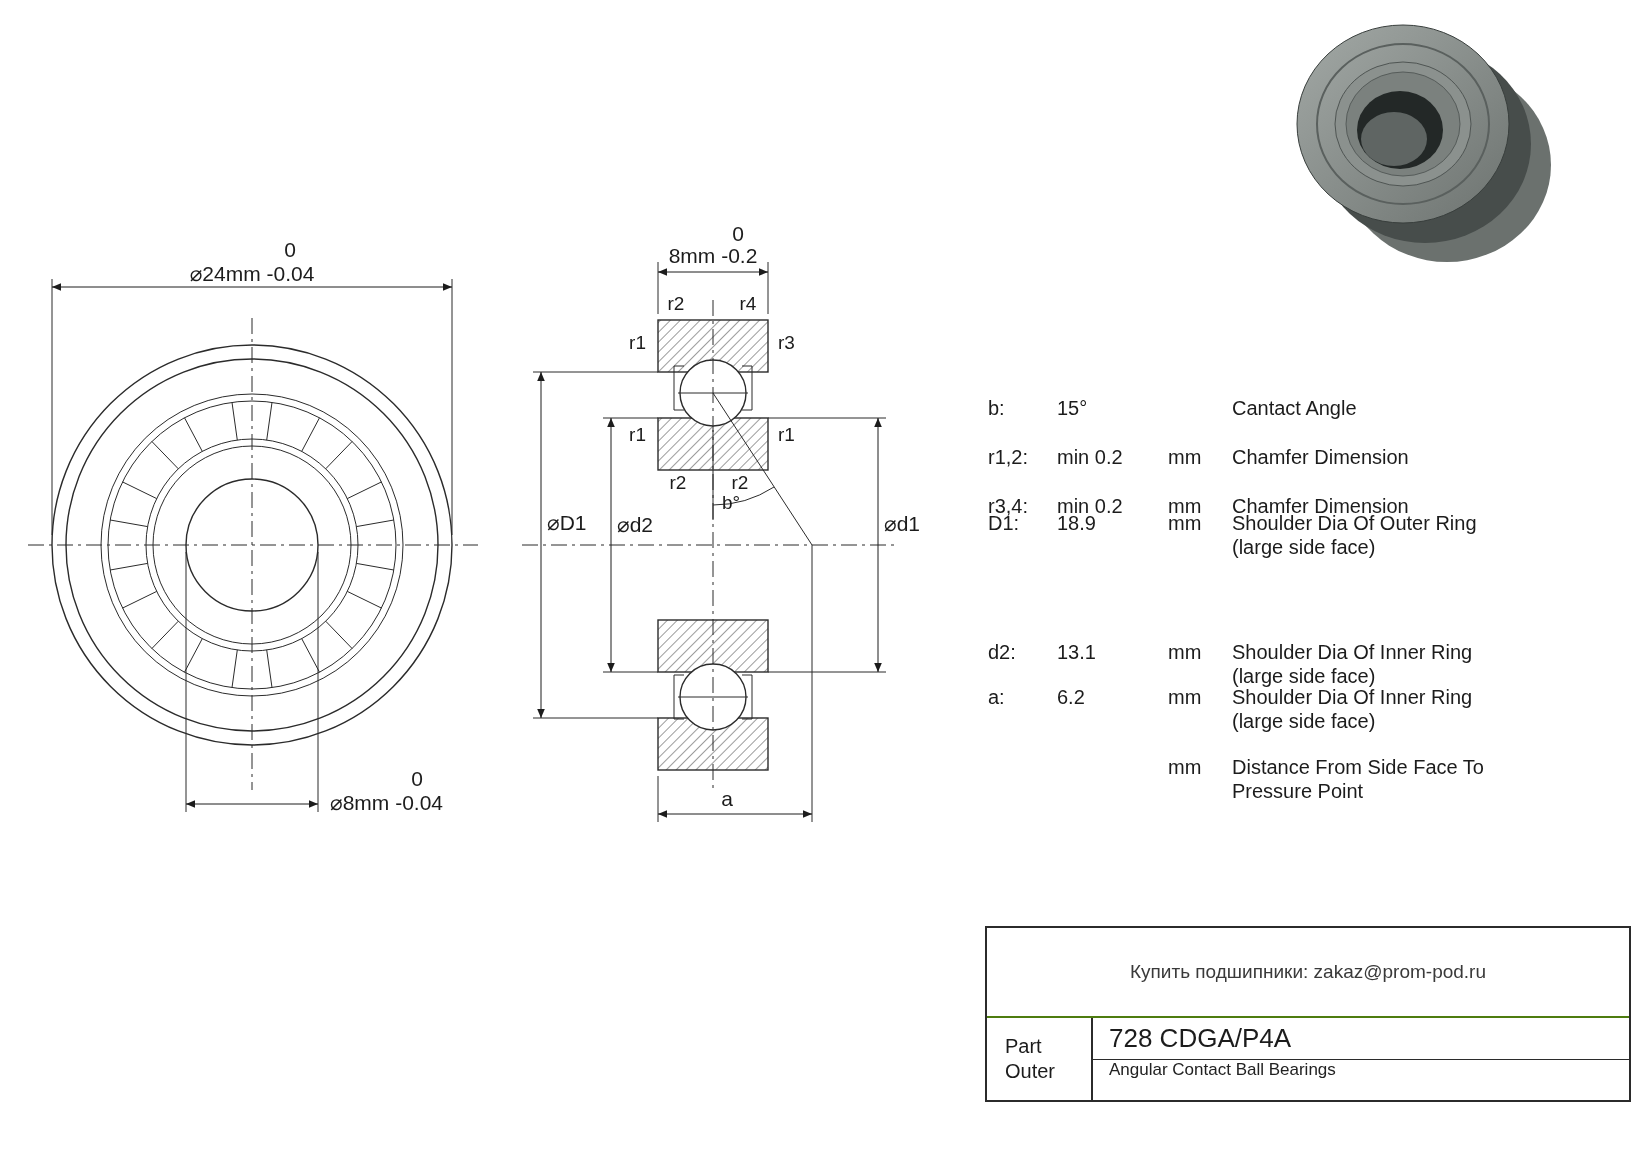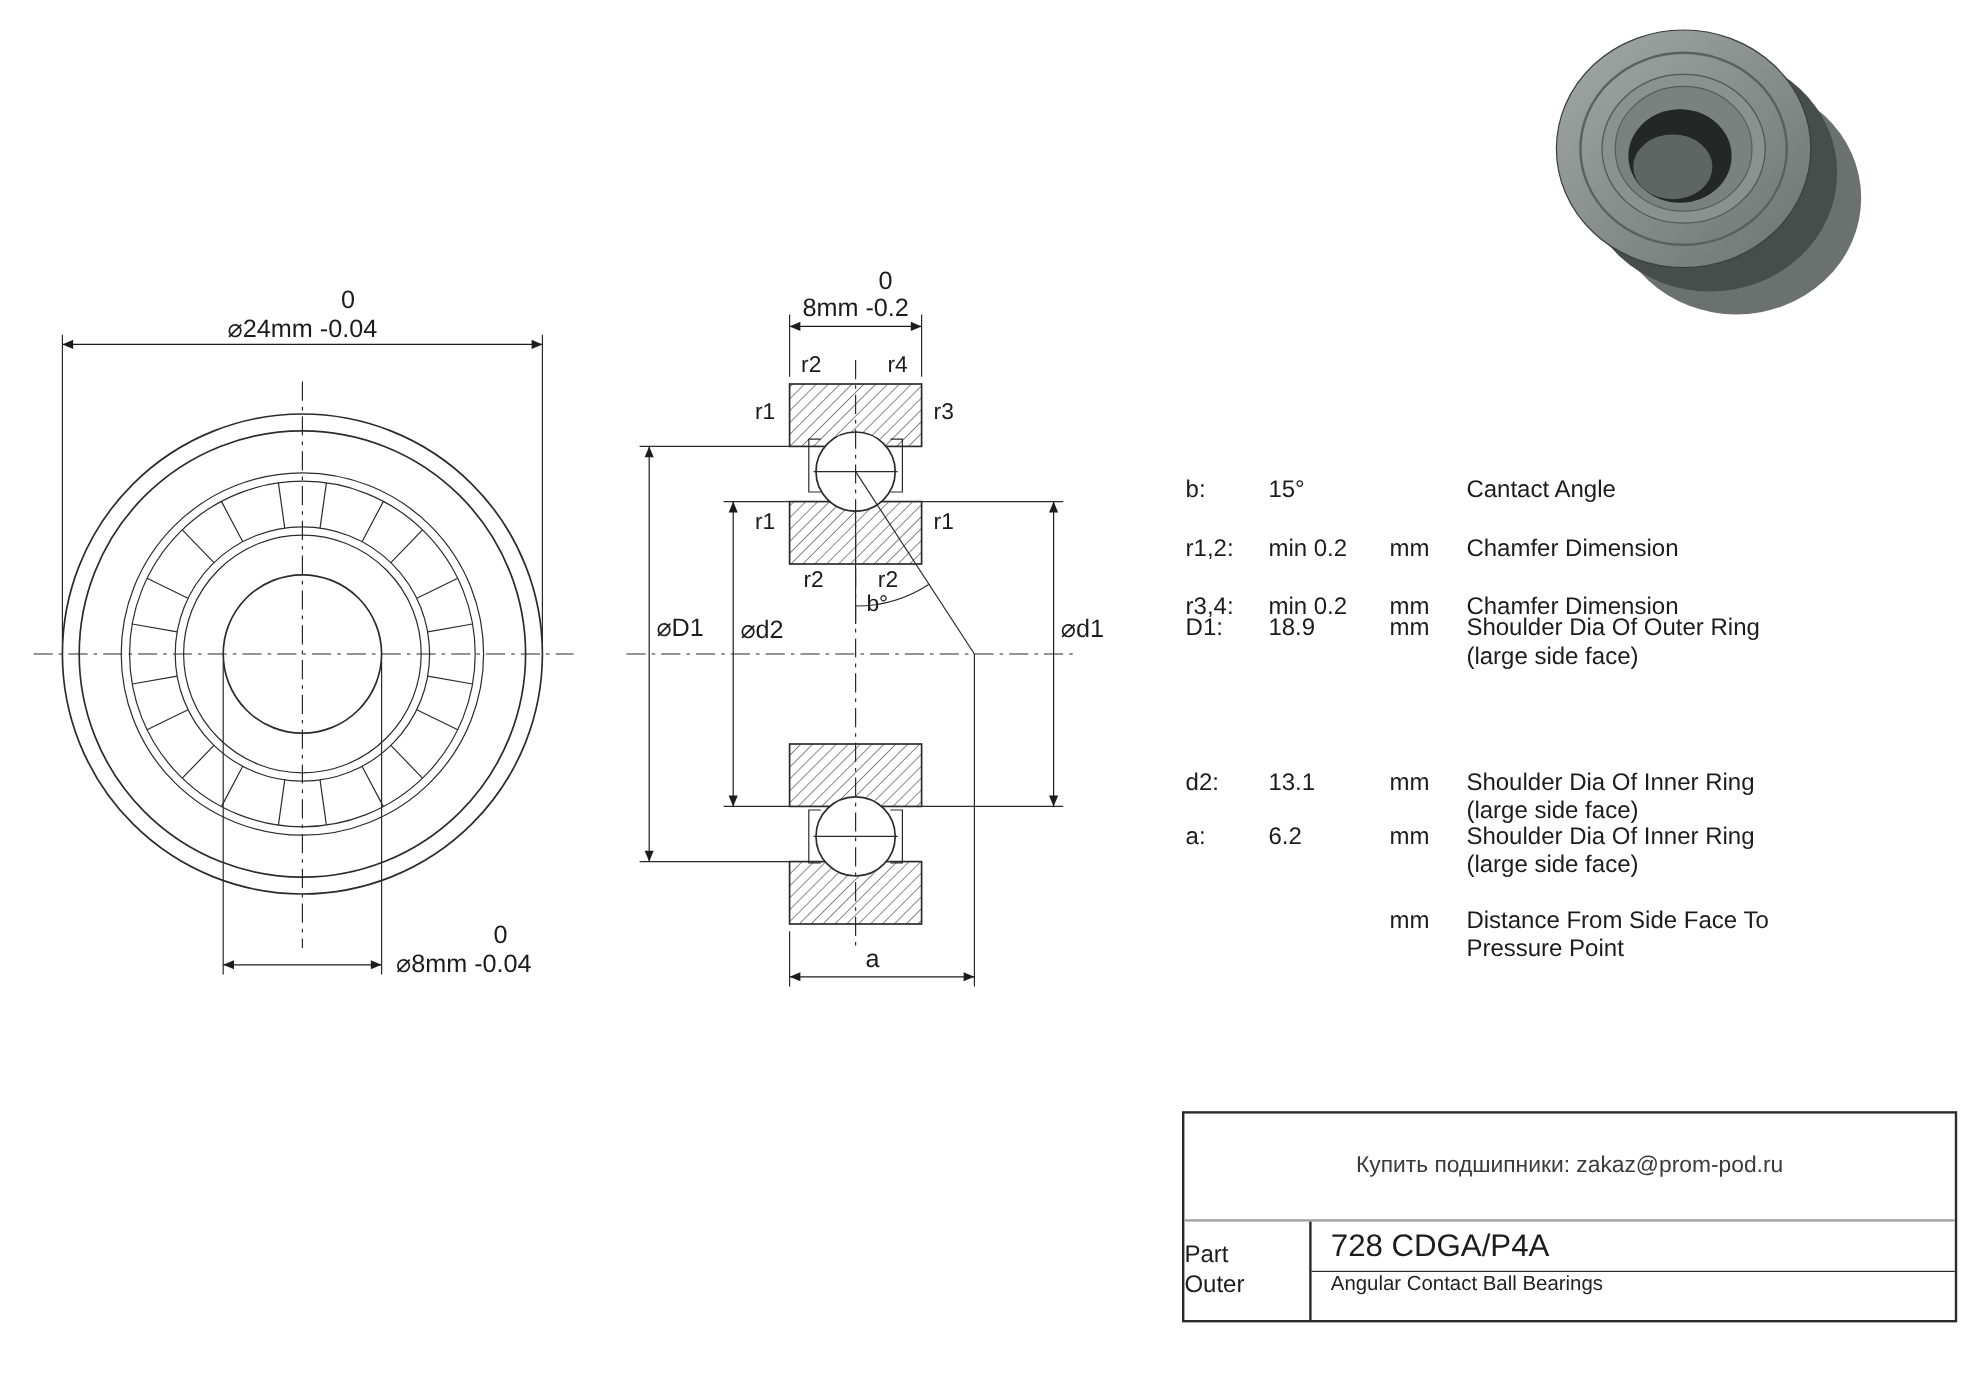--- a/index.html
+++ b/index.html
@@ -13,27 +13,27 @@
   .geothin{stroke:#2b2b2b;stroke-width:1;fill:none;}
   .dim{stroke:#1c1c1c;stroke-width:1;fill:none;marker-start:url(#arr);marker-end:url(#arr);}
   .ext{stroke:#2b2b2b;stroke-width:1;fill:none;}
   .cl{stroke:#2b2b2b;stroke-width:1;fill:none;stroke-dasharray:16 5 3 5;}
   .hatchrect{fill:url(#hatch);stroke:#2b2b2b;stroke-width:1.4;}
   .ball{fill:#ffffff;stroke:#2b2b2b;stroke-width:1.4;}
 
   .spec-row{position:absolute;left:988px;font-size:20px;line-height:24px;display:flex;align-items:flex-start;white-space:nowrap;}
   .c-param{display:inline-block;width:69px;}
   .c-value{display:inline-block;width:101px;}
-  .c-unit{display:inline-block;width:64px;}
+  .c-unit{display:inline-block;width:64px;margin-left:10px;}
   .c-desc .dline{display:block;}
 
   .title-block{position:absolute;left:985px;top:926px;width:646px;height:176px;border:2px solid #2b2b2b;box-sizing:border-box;background:#fff;}
-  .contact-row{height:90px;border-bottom:2px solid #a3a3a3;box-sizing:border-box;display:flex;align-items:center;justify-content:center;font-size:19px;color:#3a3a3a;}
+  .contact-row{height:90px;border-bottom:2px solid #4d7c0f;box-sizing:border-box;display:flex;align-items:center;justify-content:center;font-size:19px;color:#3a3a3a;}
   .bottom-row{display:flex;height:82px;}
-  .part-label-cell{width:106px;border-right:2px solid #2b2b2b;box-sizing:border-box;display:flex;flex-direction:column;justify-content:center;font-size:20px;line-height:25px;}
+  .part-label-cell{width:106px;border-right:2px solid #2b2b2b;box-sizing:border-box;display:flex;flex-direction:column;justify-content:center;padding-left:18px;font-size:20px;line-height:25px;}
   .part-info-cell{flex:1;display:flex;flex-direction:column;}
   .part-number-row{flex:1;display:flex;align-items:center;padding-left:16px;font-size:26px;border-bottom:1.5px solid #2b2b2b;box-sizing:border-box;}
   .part-type-row{flex:1;display:flex;align-items:flex-start;padding-left:16px;font-size:17px;color:#222;}
 </style>
 </head>
 <body>
 
 <div class="page">
 
   <svg class="drawing" width="1646" height="1165" viewBox="0 0 1646 1165">

